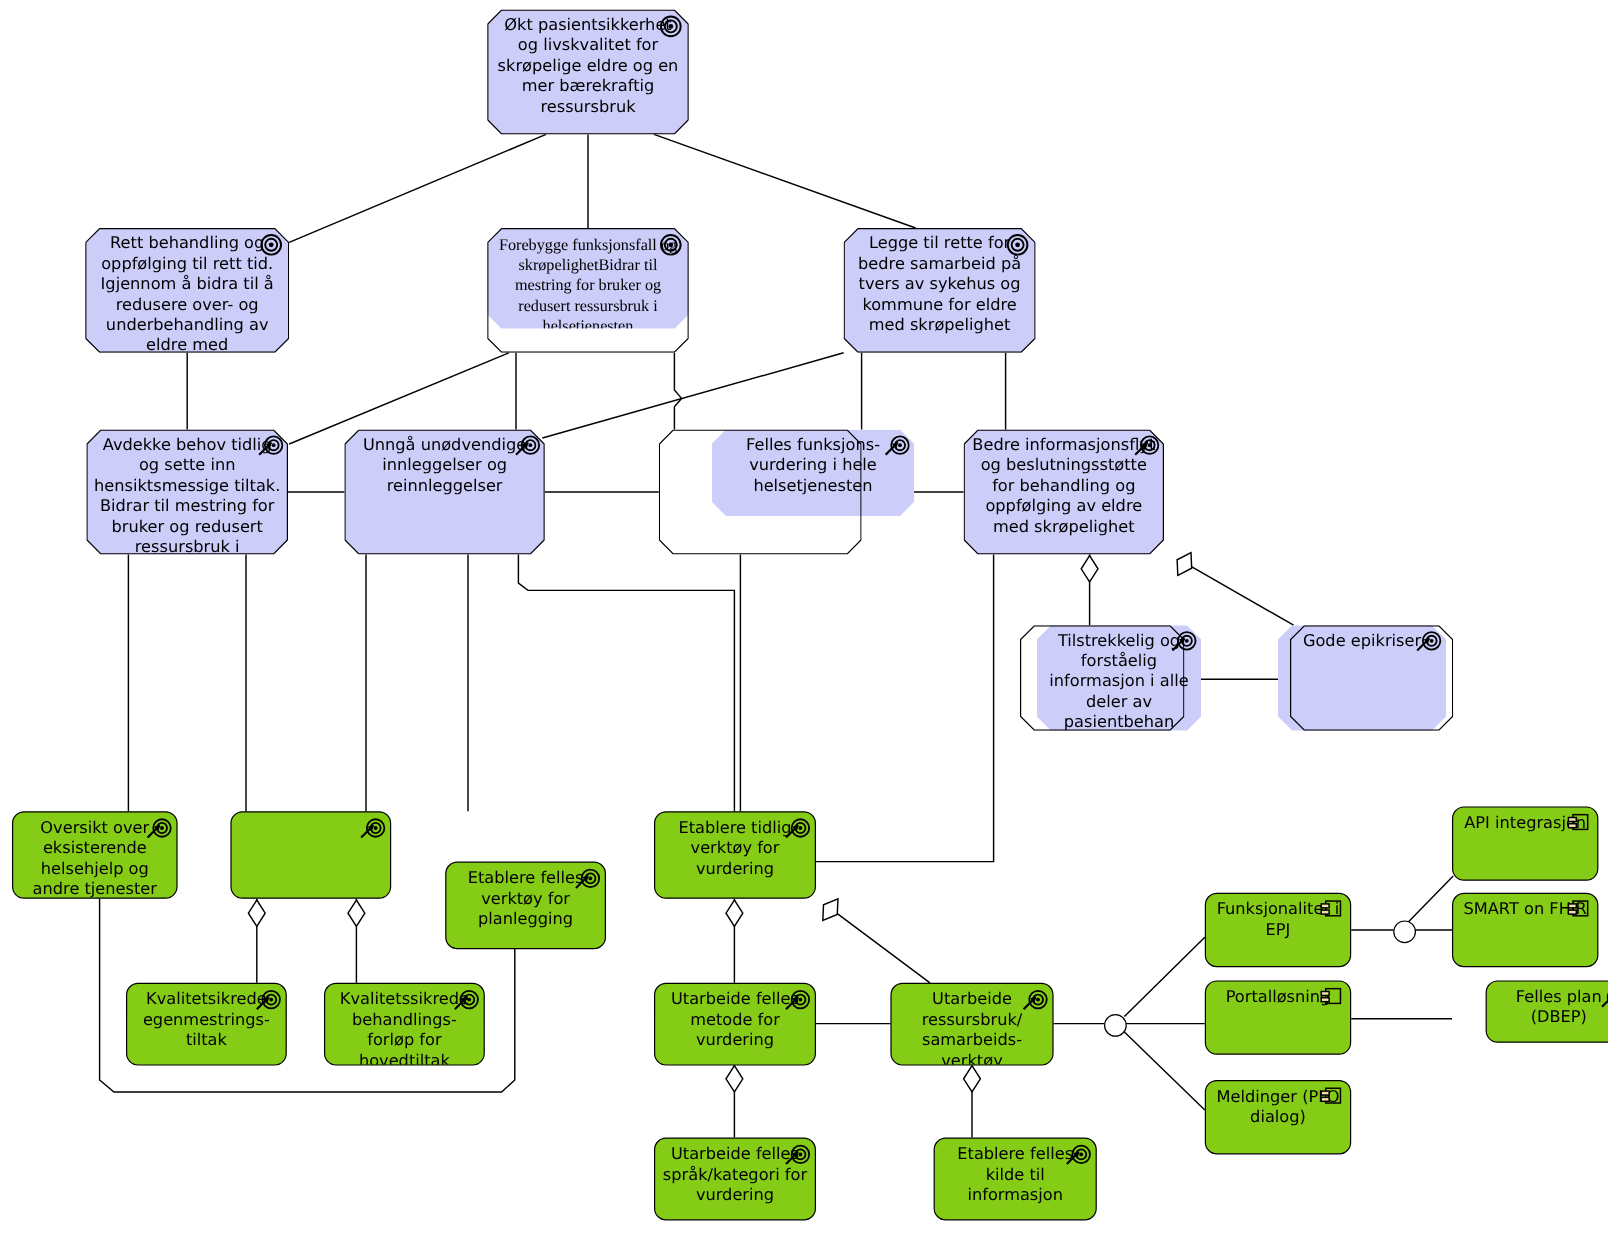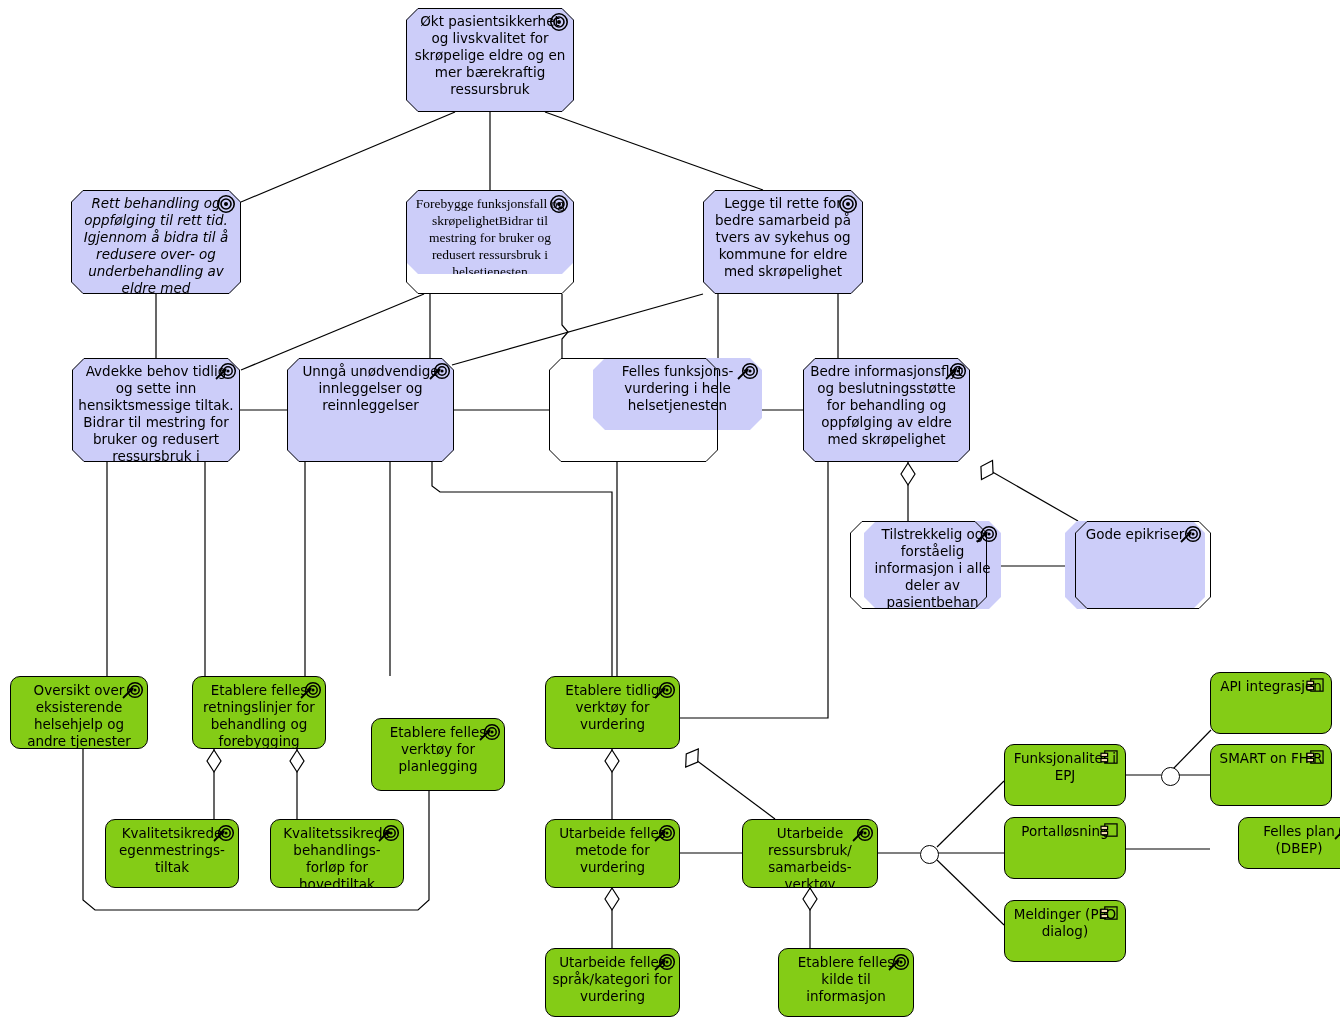--- a/index.html
+++ b/index.html
@@ -104,21 +104,21 @@
         <div class="label">Økt pasientsikkerhet og livskvalitet for skrøpelige eldre og en mer bærekraftig ressursbruk</div>
         <span class="icon"><svg viewBox="0 0 20 20" width="20" height="20">
             <circle cx="10" cy="10" r="8.2" fill="none" stroke="#000" stroke-width="1.6"></circle>
             <circle cx="10" cy="10" r="5" fill="none" stroke="#000" stroke-width="1.6"></circle>
             <circle cx="10" cy="10" r="2" fill="#000"></circle>
           </svg></span>
       </div>
       <svg class="goal-border" width="168" height="104" style="left: 406px; top: 8px;">
         <path d="M 12 0.5 L 156 0.5 L 167.5 12 L 167.5 92 L 156 103.5 L 12 103.5 L 0.5 92 L 0.5 12 Z" fill="none" stroke="#000" stroke-width="1"></path>
       </svg>
-      <div class="node goal" style="left: 71px; top: 190px; width: 170px; height: 104px; font-style: italic;">
+      <div class="node goal" style="left: 71px; top: 190px; width: 170px; height: 104px;">
         <div class="label">Rett behandling og oppfølging til rett tid. Igjennom å bidra til å redusere over- og underbehandling av eldre med</div>
         <span class="icon"><svg viewBox="0 0 20 20" width="20" height="20">
             <circle cx="10" cy="10" r="8.2" fill="none" stroke="#000" stroke-width="1.6"></circle>
             <circle cx="10" cy="10" r="5" fill="none" stroke="#000" stroke-width="1.6"></circle>
             <circle cx="10" cy="10" r="2" fill="#000"></circle>
           </svg></span>
       </div>
       <svg class="goal-border" width="170" height="104" style="left: 71px; top: 190px;">
         <path d="M 12 0.5 L 158 0.5 L 169.5 12 L 169.5 92 L 158 103.5 L 12 103.5 L 0.5 92 L 0.5 12 Z" fill="none" stroke="#000" stroke-width="1"></path>
       </svg>
@@ -226,21 +226,20 @@
         <div class="label">Oversikt over eksisterende helsehjelp og andre tjenester</div>
         <span class="icon"><svg viewBox="0 0 22 20" width="22" height="20">
             <circle cx="13" cy="9" r="7.3" fill="none" stroke="#000" stroke-width="1.5"></circle>
             <circle cx="13" cy="9" r="4.2" fill="none" stroke="#000" stroke-width="1.5"></circle>
             <circle cx="13" cy="9" r="1.6" fill="#000"></circle>
             <path d="M 1 17 L 11 7" stroke="#000" stroke-width="1.8" fill="none"></path>
             <path d="M 11.5 6.5 L 6.3 8.0 L 10 11.7 Z" fill="#000"></path>
           </svg></span>
       </div>
       <div class="node req" style="left: 192px; top: 676px; width: 134px; height: 73px;">
-        <div class="label">Etablere felles retningslinjer for behandling og forebygging</div>
         <span class="icon"><svg viewBox="0 0 22 20" width="22" height="20">
             <circle cx="13" cy="9" r="7.3" fill="none" stroke="#000" stroke-width="1.5"></circle>
             <circle cx="13" cy="9" r="4.2" fill="none" stroke="#000" stroke-width="1.5"></circle>
             <circle cx="13" cy="9" r="1.6" fill="#000"></circle>
             <path d="M 1 17 L 11 7" stroke="#000" stroke-width="1.8" fill="none"></path>
             <path d="M 11.5 6.5 L 6.3 8.0 L 10 11.7 Z" fill="#000"></path>
           </svg></span>
       </div>
       <div class="node req" style="left: 371px; top: 676px; width: 134px; height: 73px; margin-top: 42px;">
         <div class="label">Etablere felles verktøy for planlegging</div>

